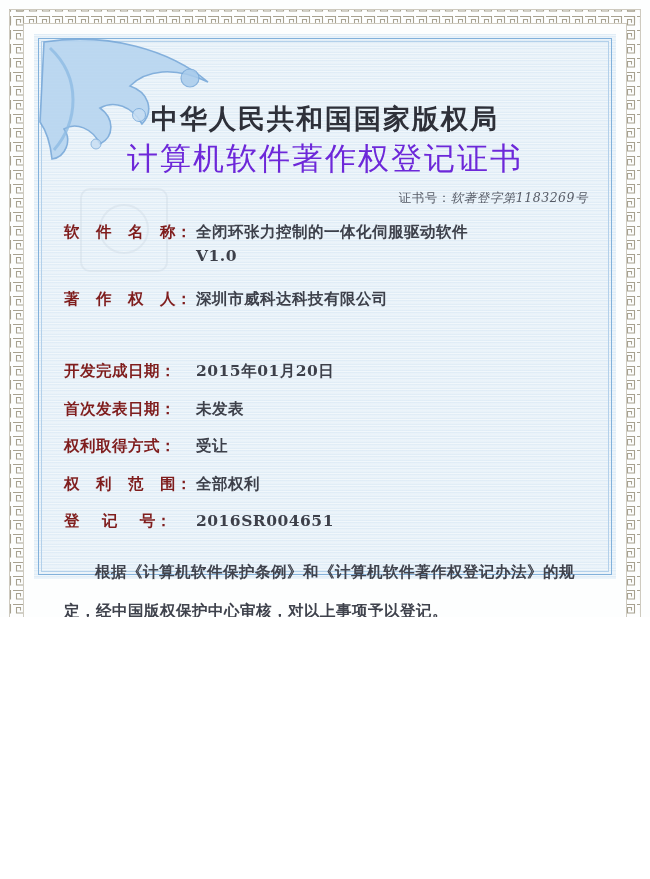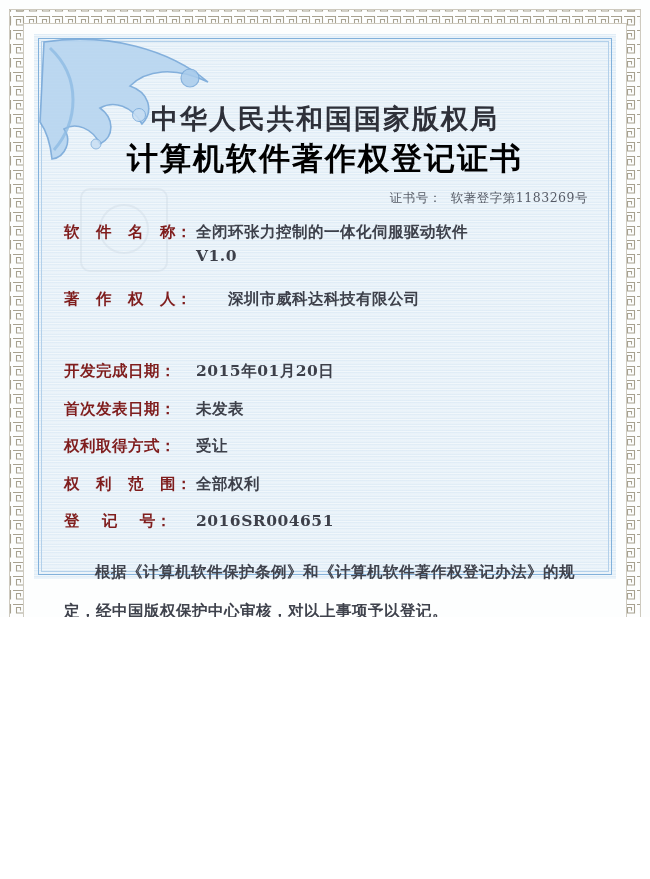--- a/index.html
+++ b/index.html
@@ -14,23 +14,23 @@
          background-color:#e9f2f9;
          background-image:
            repeating-linear-gradient(0deg, rgba(255,255,255,.38) 0 1px, rgba(0,0,0,0) 1px 3px),
            repeating-linear-gradient(0deg, rgba(172,206,232,.14) 0 1px, rgba(0,0,0,0) 1px 2px);}
   .frame{position:absolute;left:38px;top:38px;right:38px;bottom:42px;border:1px solid #82b1db;pointer-events:none;}
   .frame::before{content:"";position:absolute;inset:2px;border:1px solid #b3d0ea;}
 
   .authority{position:absolute;left:0;top:101px;width:650px;text-align:center;
              font-size:27px;font-weight:700;letter-spacing:2px;color:#2e3039;}
   .cert-title{position:absolute;left:0;top:138px;width:650px;text-align:center;
-              font-size:31px;font-weight:700;letter-spacing:2px;color:#000000;}
+              font-size:31px;font-weight:400;letter-spacing:2px;color:#6d28d9;}
   .cert-no{position:absolute;right:62px;top:190px;font-size:12.5px;color:#565b66;letter-spacing:.5px;}
-  .cert-no .v{margin-left:9px;}
+  .cert-no .v{font-style:italic;}
 
   .row{position:absolute;left:64px;display:flex;align-items:flex-start;
        font-size:15.5px;color:#3f424c;font-weight:600;line-height:1.55;}
   .row .lbl{width:132px;flex:0 0 132px;letter-spacing:.5px;color:#7f1d1d;}
   .row .val{display:flex;flex-direction:column;letter-spacing:.5px;color:#3d404a;}
 
   .statement{position:absolute;left:64px;top:552px;width:526px;font-size:15.5px;color:#3f424c;
              font-weight:600;line-height:39px;text-indent:2em;letter-spacing:.5px;}
 
   .barcode{position:absolute;left:127px;top:639px;width:89px;height:34px;opacity:.88;
@@ -100,21 +100,21 @@
     <span>证书号：</span><span class="v">软著登字第1183269号</span>
   </div>
 
   <div class="row" style="top:220px;">
     <span class="lbl">软　件　名　称：</span>
     <span class="val">
         <span>全闭环张力控制的一体化伺服驱动软件</span>
         <span>V1.0</span>
       </span>
   </div>
-  <div class="row" style="top:287px;gap:32px;">
+  <div class="row" style="top:287px;">
     <span class="lbl">著　作　权　人：</span>
     <span class="val">
         <span>深圳市威科达科技有限公司</span>
       </span>
   </div>
   <div class="row" style="top:359px;">
     <span class="lbl">开发完成日期：</span>
     <span class="val">
         <span>2015年01月20日</span>
       </span>

